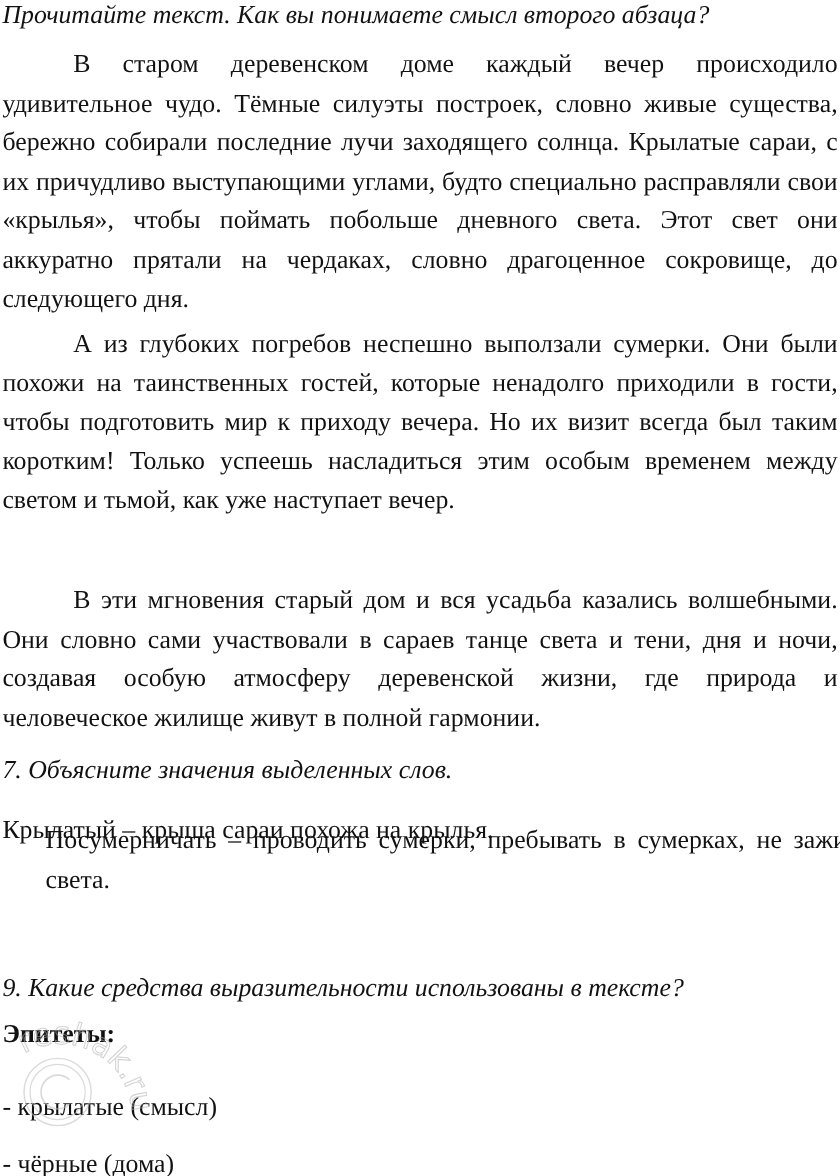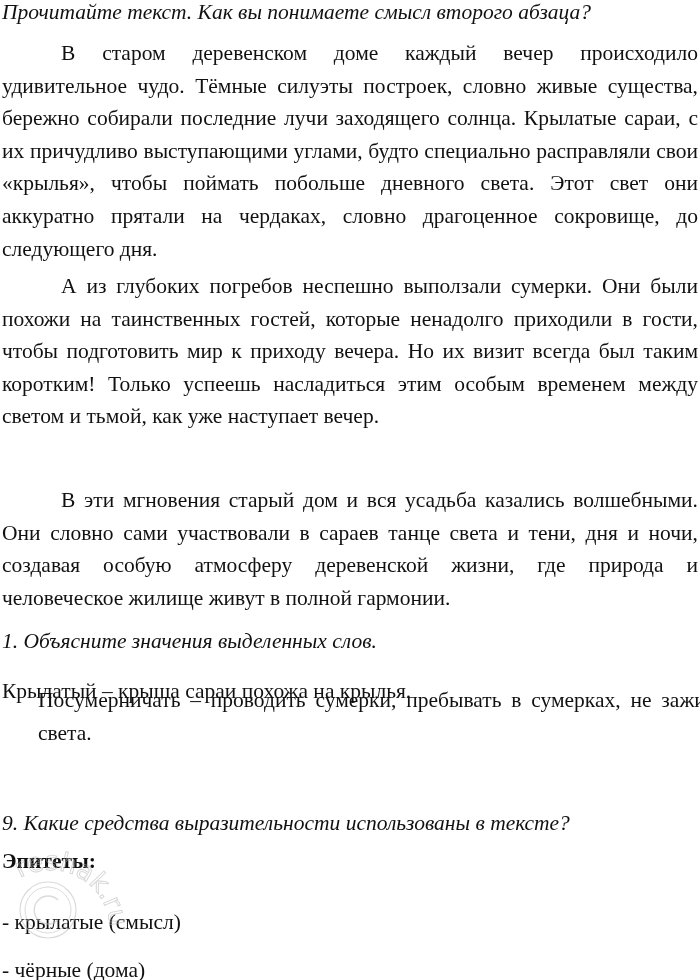--- a/index.html
+++ b/index.html
@@ -55,21 +55,21 @@
 <div class="page">
 
   <p class="line-block italic plain" style="top:-4px;">Прочитайте текст. Как вы понимаете смысл второго абзаца?</p>
 
   <p class="line-block para" style="top:37px;">В старом деревенском доме каждый вечер происходило удивительное чудо. Тёмные силуэты построек, словно живые существа, бережно собирали последние лучи заходящего солнца. Крылатые сараи, с их причудливо выступающими углами, будто специально расправляли свои «крылья», чтобы поймать побольше дневного света. Этот свет они аккуратно прятали на чердаках, словно драгоценное сокровище, до следующего дня.</p>
 
   <p class="line-block para" style="top:270px;">А из глубоких погребов неспешно выползали сумерки. Они были похожи на таинственных гостей, которые ненадолго приходили в гости, чтобы подготовить мир к приходу вечера. Но их визит всегда был таким коротким! Только успеешь насладиться этим особым временем между светом и тьмой, как уже наступает вечер.</p>
 
   <p class="line-block para" style="top:484px;">В эти мгновения старый дом и вся усадьба казались волшебными. Они словно сами участвовали в сараев танце света и тени, дня и ночи, создавая особую атмосферу деревенской жизни, где природа и человеческое жилище живут в полной гармонии.</p>
 
-  <p class="line-block italic plain" style="top:625px;">1. Объясните значения выделенных слов.</p>
+  <p class="line-block italic plain" style="top:625px;">7. Объясните значения выделенных слов.</p>
 
   <p class="line-block plain" style="top:675px;">Крылатый – крыша сараи похожа на крылья.</p>
 
   <p class="line-block" style="top:684px;margin-left:36px;">Посумерничать – проводить сумерки, пребывать в сумерках, не зажигая света.</p>
 
   <p class="line-block italic plain" style="top:807px;">9. Какие средства выразительности использованы в тексте?</p>
 
   <p class="line-block plain" style="top:845px;font-weight:bold;">Эпитеты:</p>
 
   <p class="line-block plain" style="top:906px;">- крылатые (смысл)</p>

